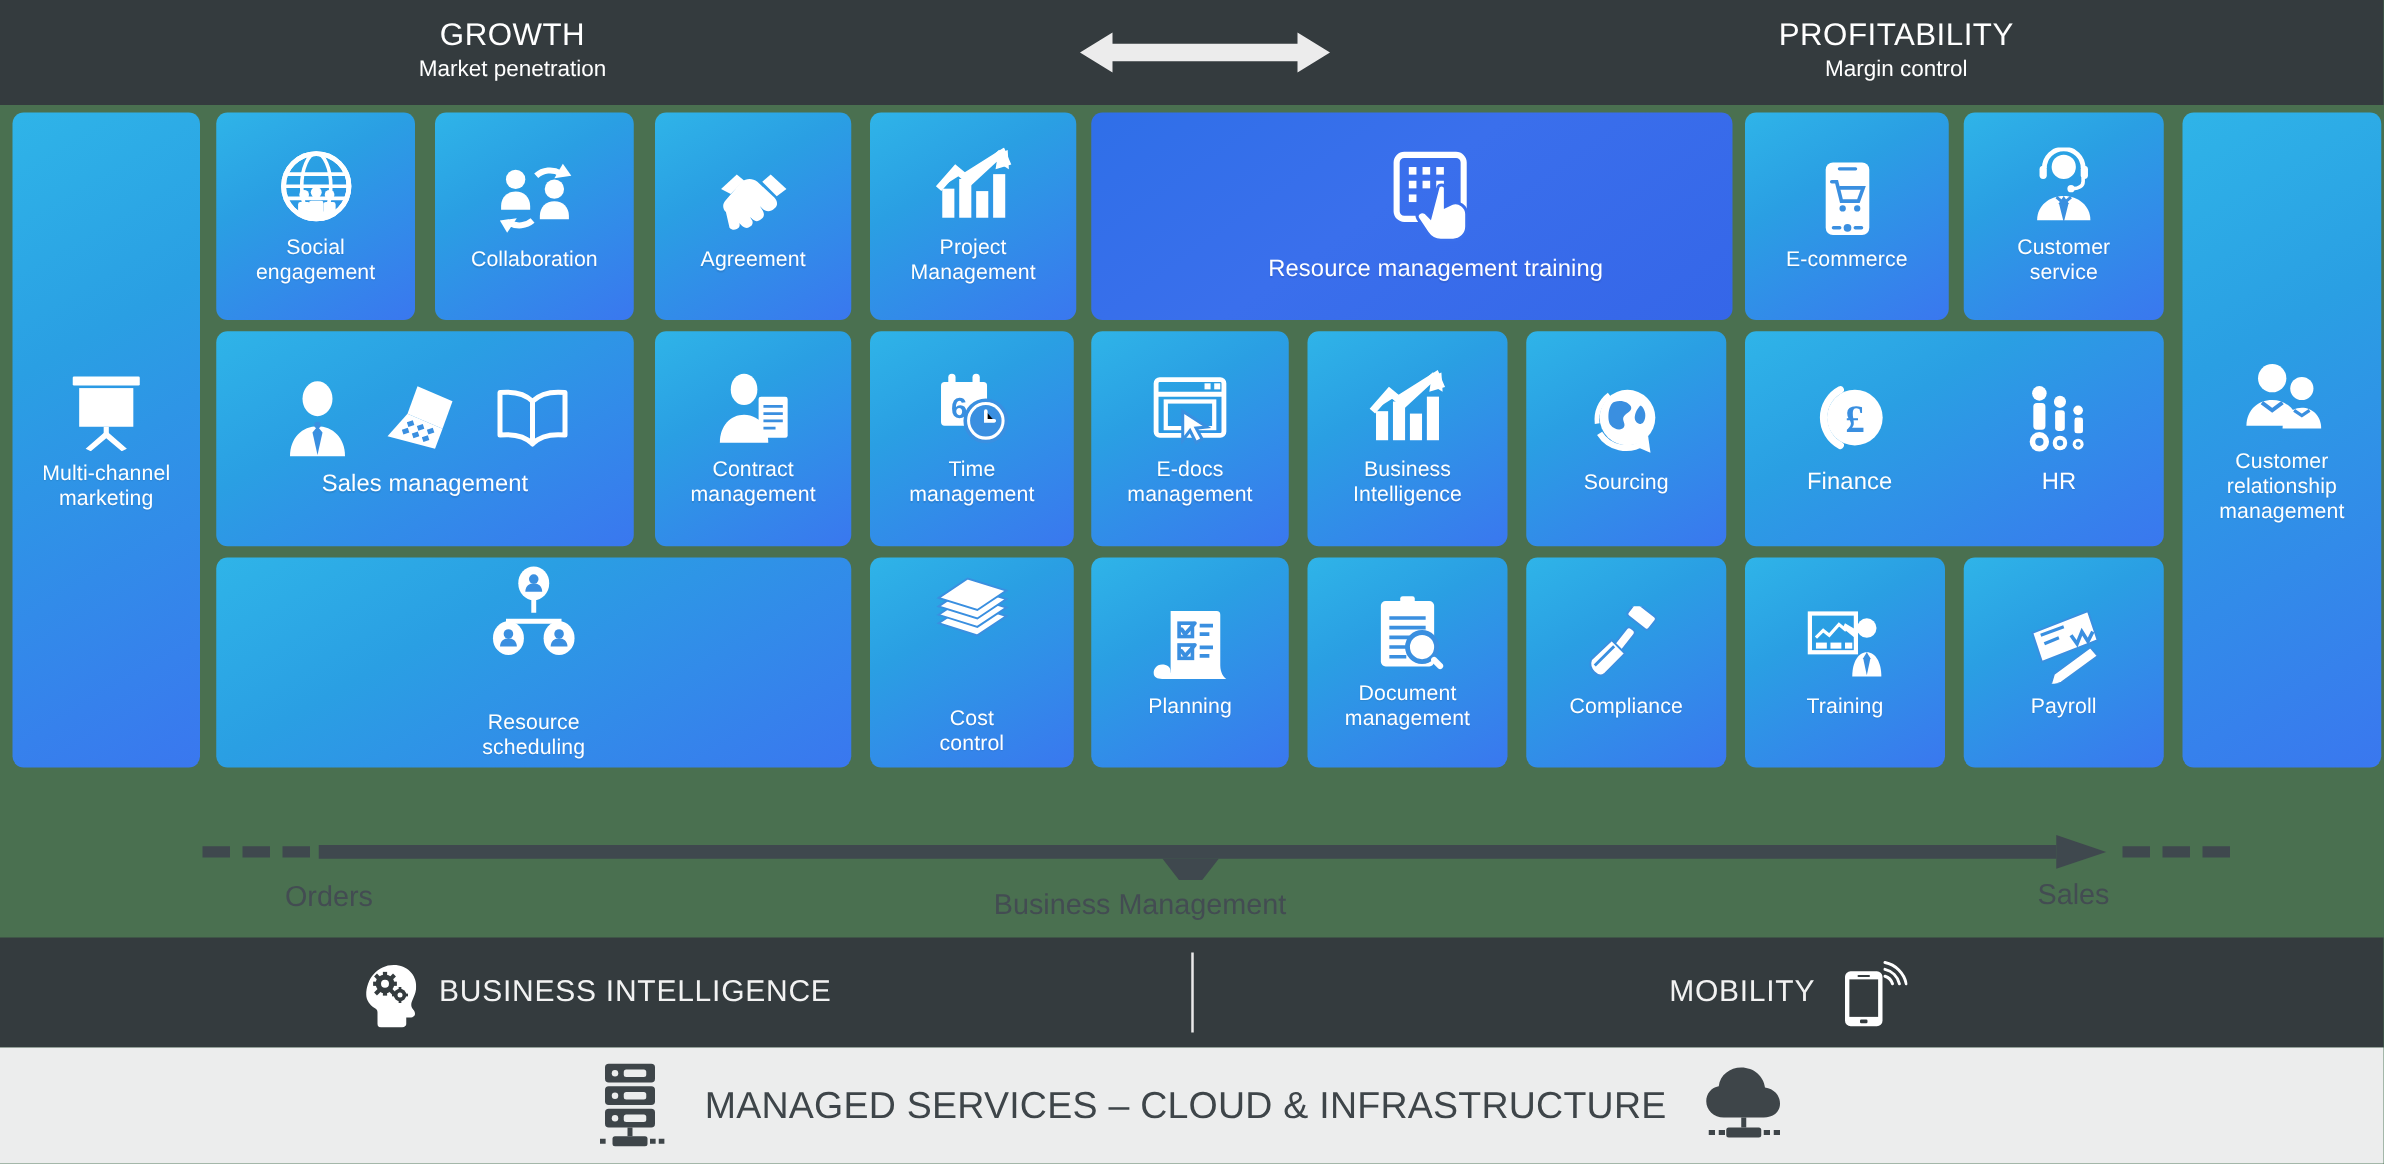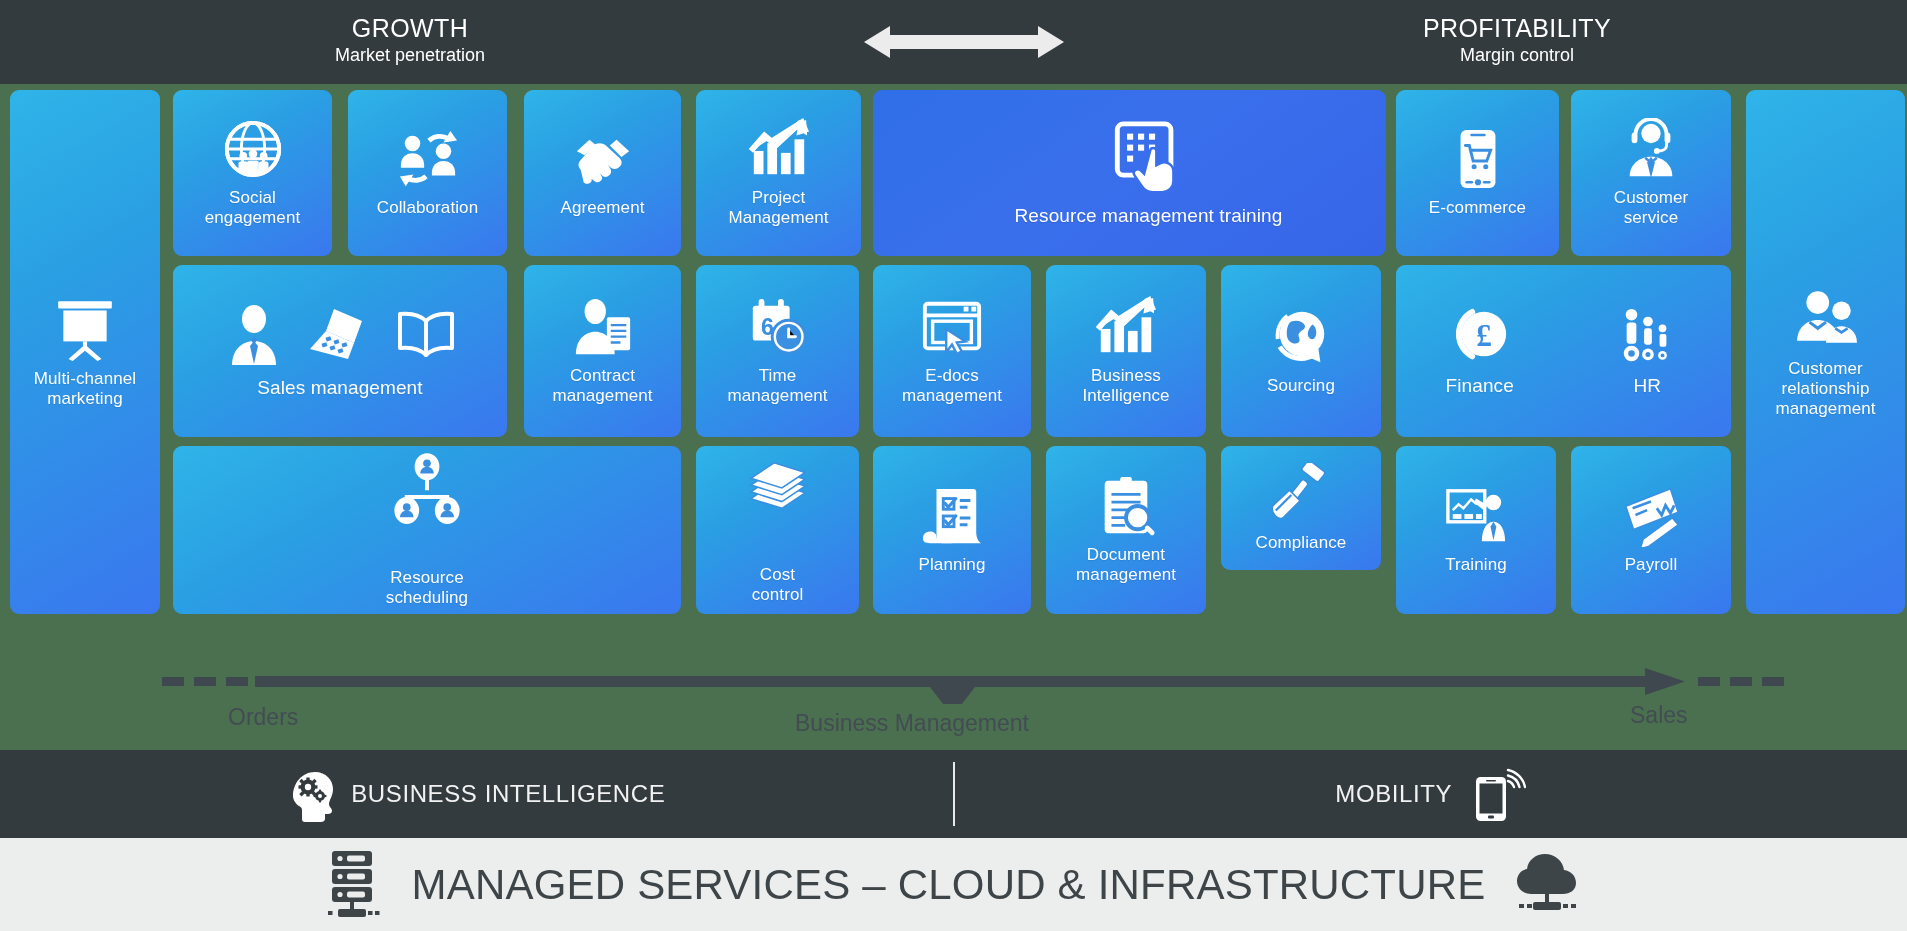--- a/index.html
+++ b/index.html
@@ -61,21 +61,21 @@
   }
   .darkbar .seg { flex: 1; display: flex; align-items: center; justify-content: center; gap: 18px; color: #f2f2f2; }
   .darkbar .seg .txt { font-size: 24px; letter-spacing: .6px; }
   .divider { width: 2px; height: 64px; background: #e9e9e9; }
 
   
   .lightbar {
     position: absolute; left: 0; top: 838px; width: 1907px; height: 93px;
     background: #eceded; display: flex; align-items: center; justify-content: center; gap: 26px;
   }
-  .lightbar .txt { font-size: 42px; color: #3e4549; letter-spacing: .2px; }
+  .lightbar .txt { font-size: 30px; color: #3e4549; letter-spacing: .2px; }
 
   svg { display: block; }
 </style>
 </head>
 <body>
 
 <div id="root">
 
   <div class="header">
     <div class="hdr-block left">
@@ -458,21 +458,21 @@
             </g>
             <g stroke="#3a8fe0" stroke-width="3">
               <path d="M17 20 h30 M17 28 h30 M17 36 h22 M17 44 h16 M17 52 h14"></path>
             </g>
             <circle cx="44" cy="44" r="12" fill="#ffffff" stroke="#3a8fe0" stroke-width="4"></circle>
             <rect x="52" y="52" width="12" height="5" rx="2.5" transform="rotate(45 54 54)" fill="#ffffff"></rect>
           </svg>
         </div>
         <div class="lbl">Document<br>management</div>
       </div>
-      <div class="tile" style="left: 1221px; top: 362px; width: 160px; height: 124px;">
+      <div class="tile" style="left: 1221px; top: 362px; width: 160px; height: 168px;">
         <div class="ico">
           <svg width="62" height="62" viewBox="0 0 64 64">
             <g fill="#ffffff" stroke="#3a8fe0" stroke-width="1.6">
               <rect x="34" y="2" width="22" height="13" rx="2.5" transform="rotate(38 45 8)"></rect>
               <rect x="25" y="16" width="8" height="26" rx="3" transform="rotate(38 29 29)"></rect>
               <path d="M3 44 L20 28 L31 39 L14 56 c-5 4-14-4-11-12z"></path>
             </g>
             <path d="M6 49 L22 33" stroke="#3a8fe0" stroke-width="2.4" fill="none"></path>
           </svg>
         </div>

